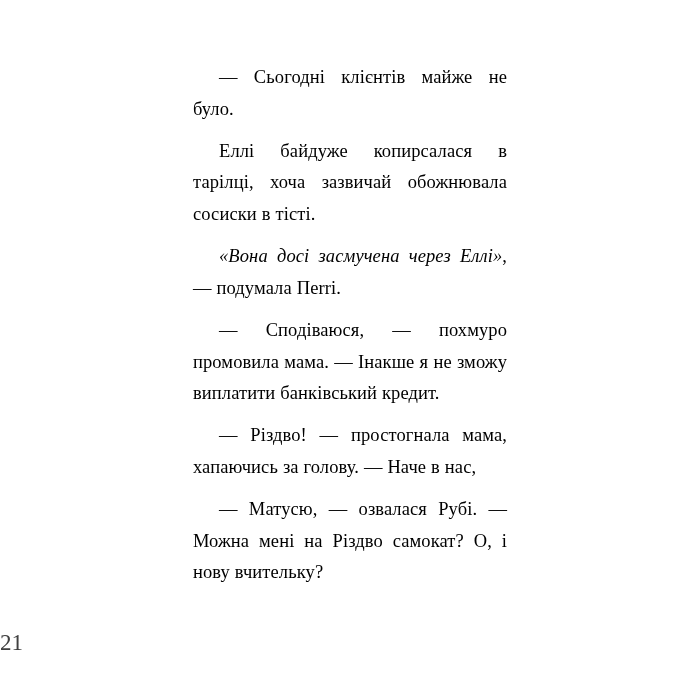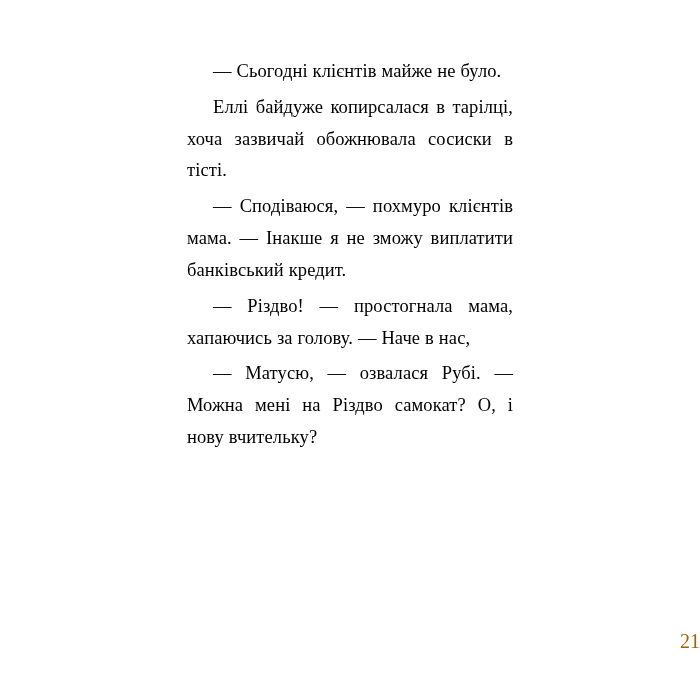--- a/index.html
+++ b/index.html
@@ -20,50 +20,51 @@
     height: 700px;
     box-sizing: border-box;
   }
   .text-column {
     position: absolute;
     left: 183px;
     top: 52px;
     width: 334px;
   }
   .para {
-    margin: 4px;
+    margin: 10px;
     font-size: 18.5px;
     line-height: 1.72;
     text-align: justify;
     text-indent: 26px;
     letter-spacing: 0.1px;
     word-spacing: 0.2px;
   }
   .para .ital {
     font-style: italic;
   }
   .page-number {
     position: absolute;
     left: 0;
     right: 0;
     top: 630px;
-    text-align: right;
-    font-size: 20px;
+    text-align: left;
+    font-size: 23px;
     font-family: "Liberation Serif", "DejaVu Serif", serif;
-    color: #a16207;
+    color: #404040;
   }
 </style>
 </head>
 <body>
 
 <div class="page">
 
   <div class="text-column">
     <p class="para">— Сьогодні клієнтів майже не було.</p>
     <p class="para">Еллі байдуже копирсалася в тарілці, хоча зазвичай обожнювала сосиски в тісті.</p>
-    <p class="para">— Сподіваюся, — похмуро клієнтів мама. — Інакше я не зможу виплатити банківський кредит.</p>
+    <p class="para"><span class="ital">«Вона досі засмучена через Еллі»</span><span>, — подумала Пеrrі.</span></p>
+    <p class="para">— Сподіваюся, — похмуро промовила мама. — Інакше я не зможу виплатити банківський кредит.</p>
     <p class="para">— Різдво! — простогнала мама, хапаючись за голову. — Наче в нас,</p>
     <p class="para">— Матусю, — озвалася Рубі. — Можна мені на Різдво самокат? О, і нову вчительку?</p>
   </div>
 
   <div class="page-number">21</div>
 
 </div>
 
 </body></html>

